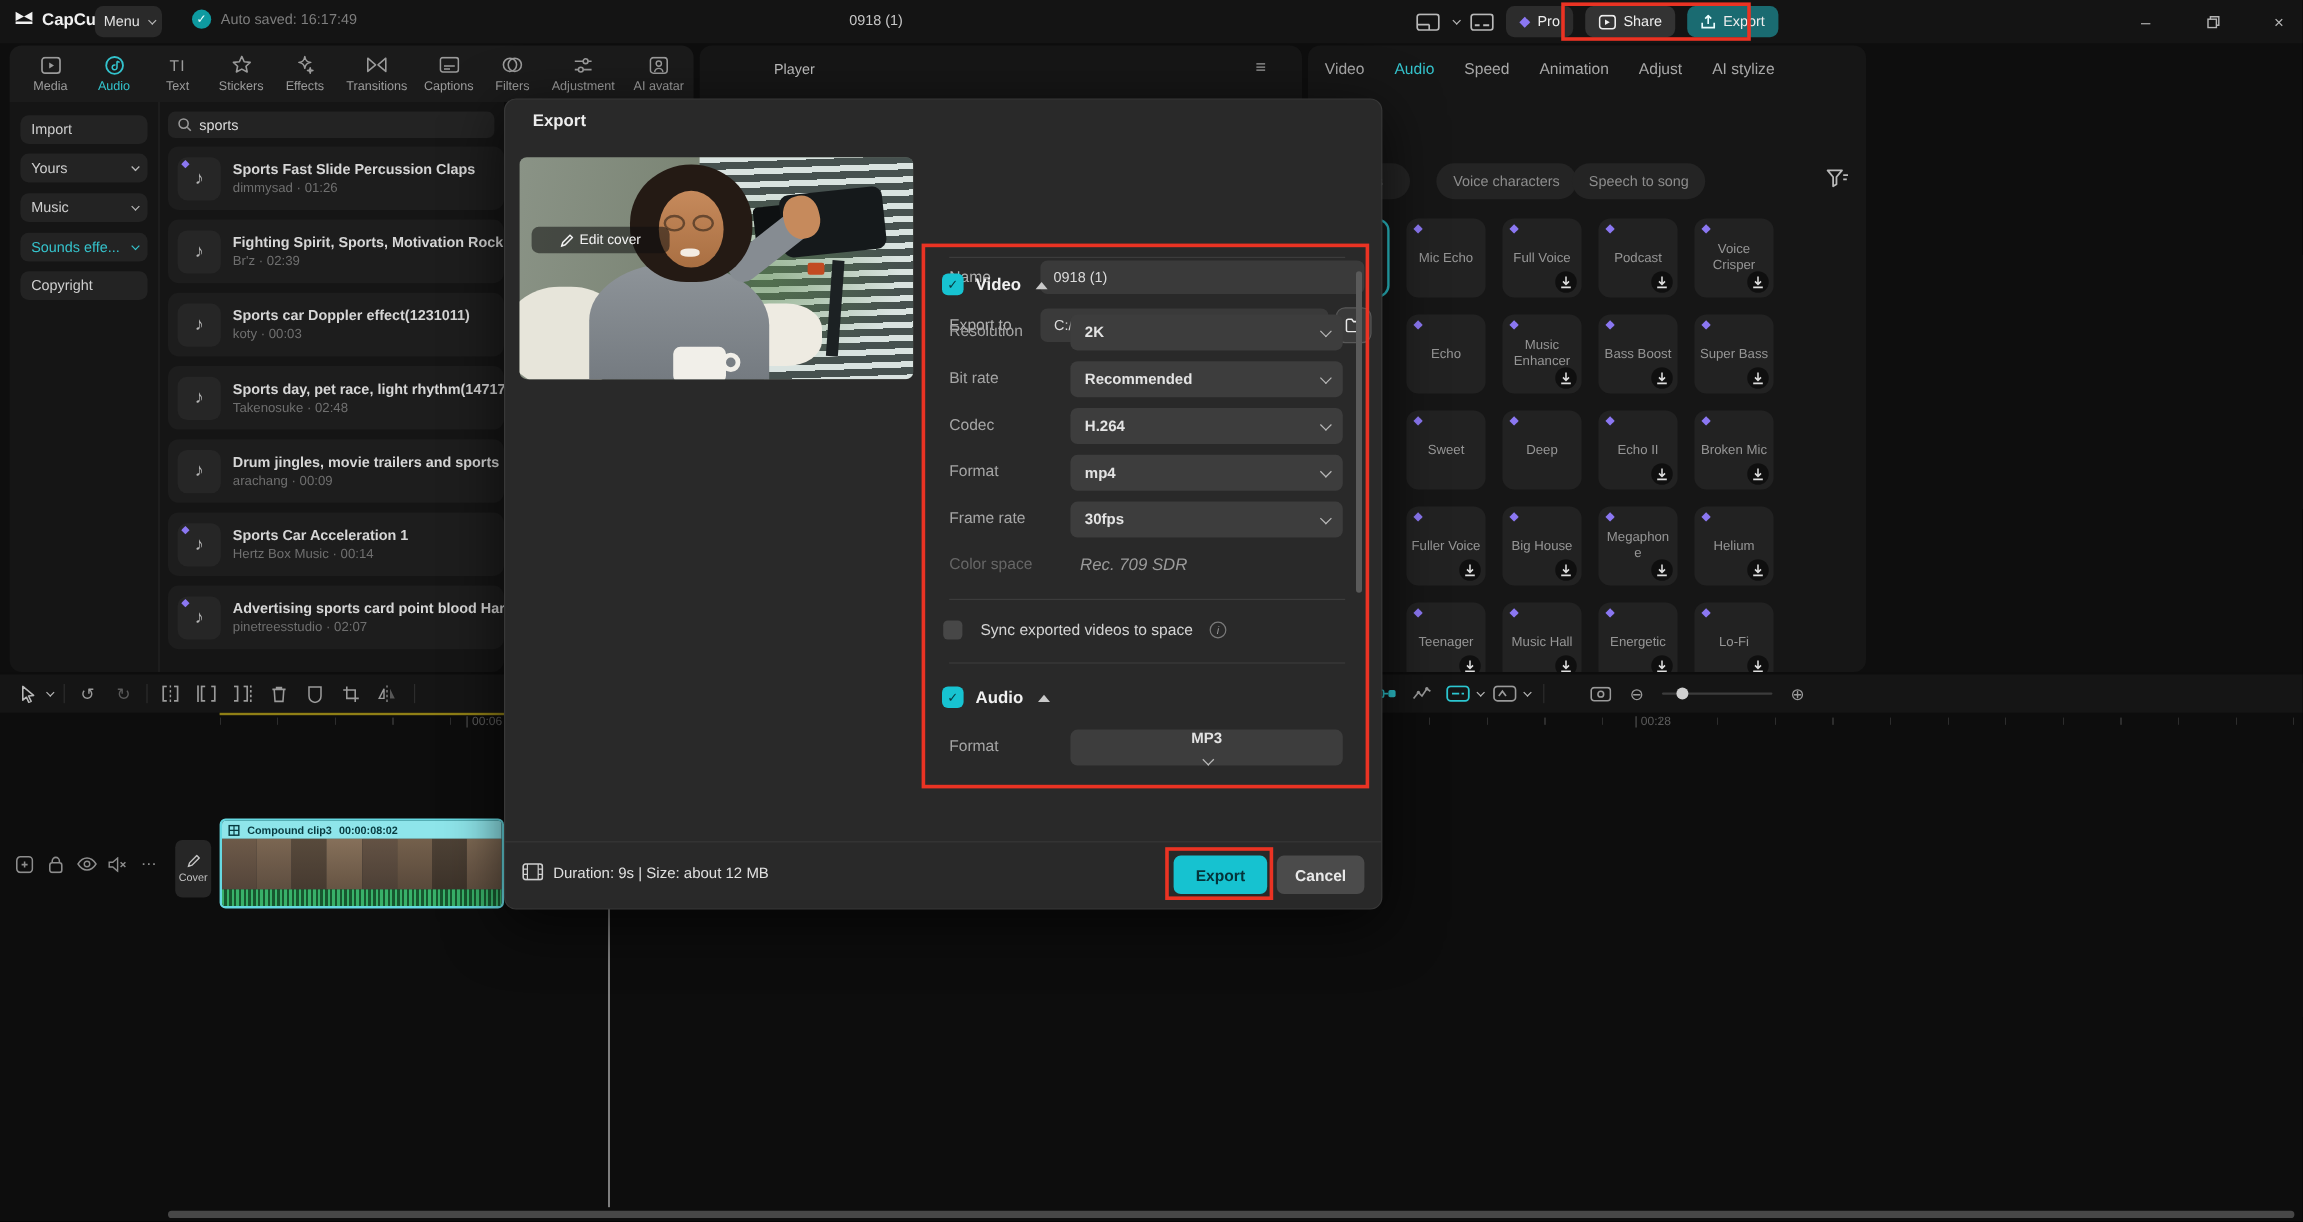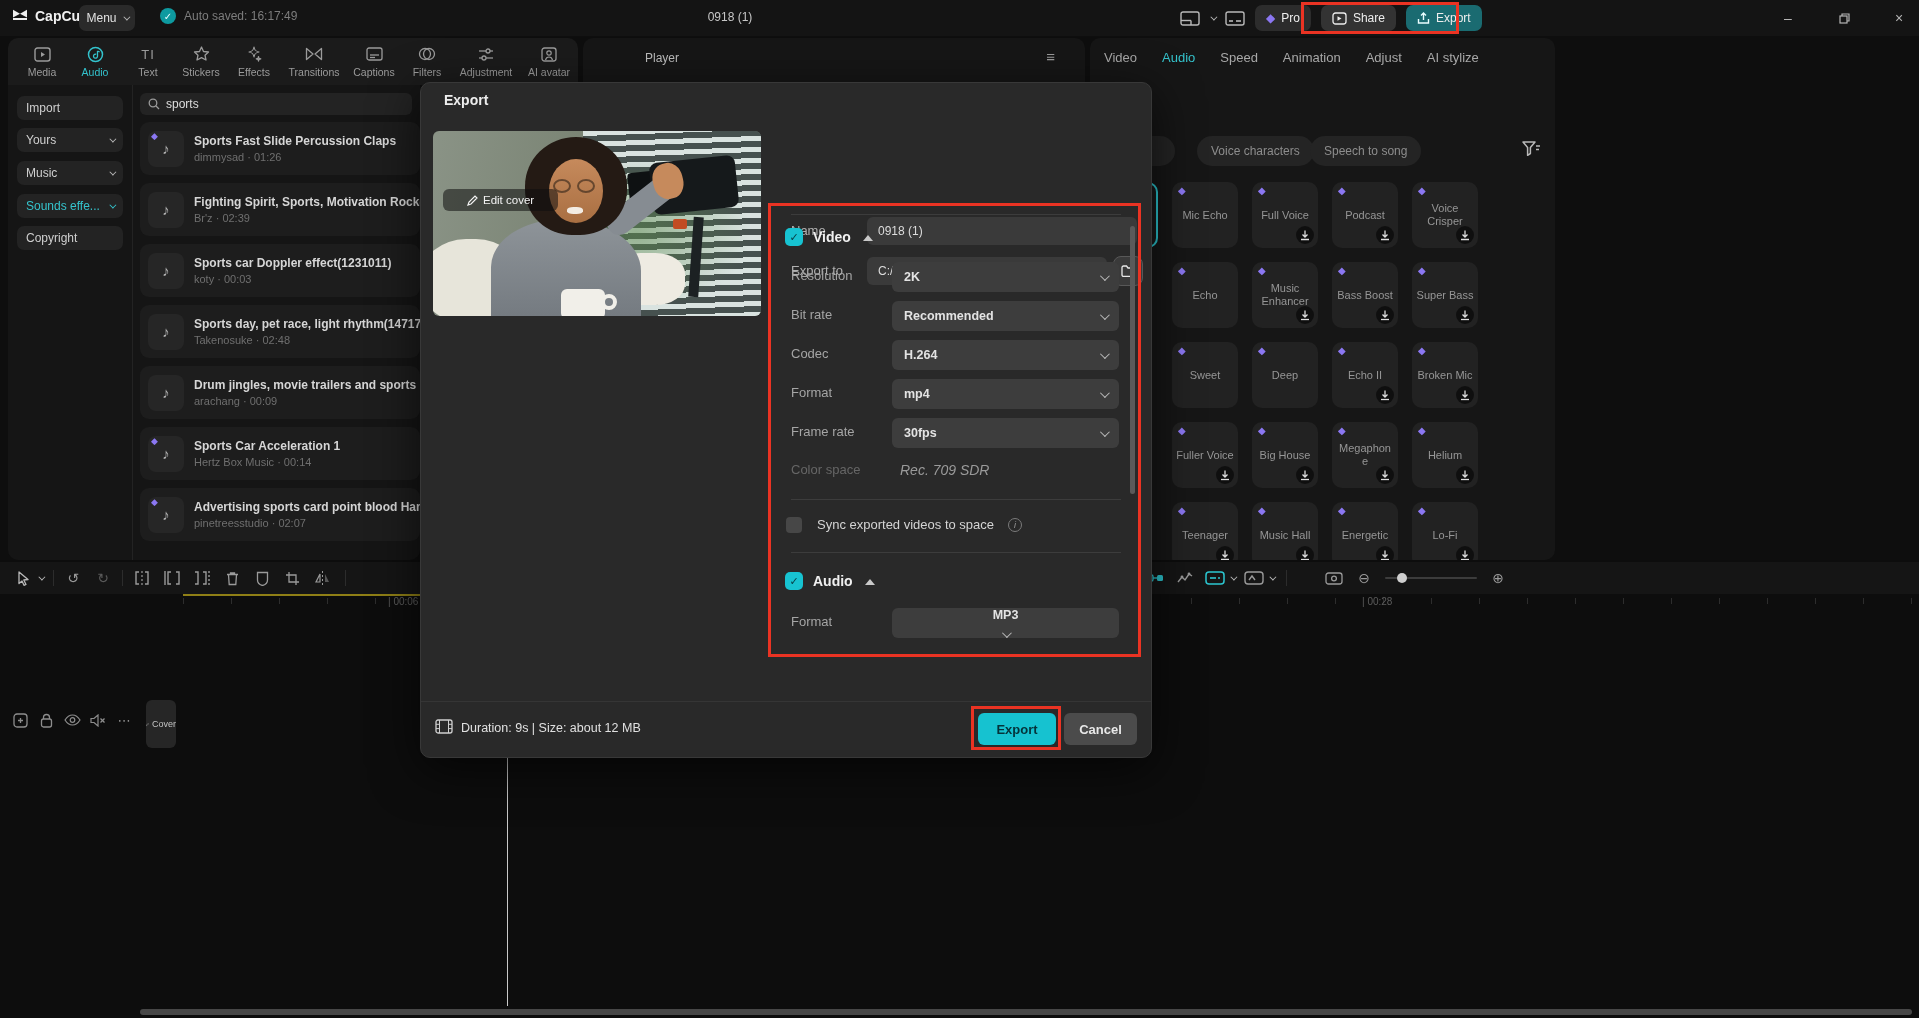--- a/index.html
+++ b/index.html
@@ -65,21 +65,21 @@
   .tl-toolbar { position:absolute; left:0; top:2px; width:1919px; height:32px; background:#151515; display:flex; align-items:center; }
   .tli { width:30px; height:24px; display:flex; align-items:center; justify-content:center; color:#9a9a9a; font-size:14px; }
   .tli.teal { color:#2cc7d1; }
   .tsep { width:1px; height:16px; background:#2c2c2c; margin:0 4px; }
   .ruler { position:absolute; left:183px; top:38px; width:1736px; height:6px; background:repeating-linear-gradient(90deg,#2d2d2d 0 1px,transparent 1px 48px); }
   .rlabel { position:absolute; top:36px; font-size:10px; color:#5c5c5c; }
   .range-line { position:absolute; left:183px; top:34px; width:237px; height:2px; background:#8f7f16; }
   .playhead { position:absolute; left:507px; top:34px; width:1px; height:412px; background:#c9c9c9; }
   .ph-cap { position:absolute; left:502px; top:32px; width:11px; height:5px; background:#e4e4e4; border-radius:2px; }
   .trk-ic { position:absolute; top:150px; color:#8d8d8d; width:20px; height:20px; display:flex; align-items:center; justify-content:center; font-size:13px; }
-  .cover-btn { position:absolute; left:146px; top:140px; width:30px; height:48px; background:#262626; border-radius:6px; display:flex; flex-direction:row; align-items:center; justify-content:center; gap:3px; color:#c3c3c3; }
+  .cover-btn { position:absolute; left:146px; top:140px; width:30px; height:48px; background:#262626; border-radius:6px; display:flex; flex-direction:column; align-items:center; justify-content:center; gap:3px; color:#c3c3c3; }
   .cover-btn span { font-size:9px; }
   .clip { position:absolute; left:183px; top:122px; width:237px; height:75px; border:2px solid #66d9e2; border-radius:5px; overflow:hidden; background:#222; }
   .clip-head { height:15px; background:#8ee5ea; color:#083b40; font-size:9px; font-weight:bold; display:flex; align-items:center; gap:6px; padding:0 5px; white-space:nowrap; }
   .clip-thumbs { height:42px; display:flex; }
   .clip-thumbs div { flex:1; }
   .clip-wave { height:14px; background:repeating-linear-gradient(90deg,#38b169 0 2px,#17572f 2px 4px); }
   .hscroll { position:absolute; left:140px; top:449px; width:1772px; height:6px; background:#474747; border-radius:3px; }
 
   
   .dialog { position:absolute; left:420px; top:82px; width:732px; height:676px; background:#292929; border:1px solid #383838; border-radius:10px; box-shadow:0 12px 48px rgba(0,0,0,.65); z-index:40; }
@@ -750,20 +750,42 @@
       </span>
     <span class="trk-ic" style="left:114px;">⋯</span>
 
     <div class="cover-btn">
       <svg width="11" height="11" viewBox="0 0 11 11">
           <path d="M1 10 L2 7 L8 1 L10 3 L4 9 Z" fill="none" stroke="#c3c3c3" stroke-width="1.2"></path>
         </svg>
       <span>Cover</span>
     </div>
 
+    <div class="clip">
+      <div class="clip-head">
+        <svg width="10" height="10" viewBox="0 0 10 10">
+            <rect x="1" y="1" width="8" height="8" fill="none" stroke="#083b40" stroke-width="1.2"></rect>
+            <line x1="1" y1="5" x2="9" y2="5" stroke="#083b40" stroke-width="1"></line>
+            <line x1="5" y1="1" x2="5" y2="9" stroke="#083b40" stroke-width="1"></line>
+          </svg>
+        <span>Compound clip3</span>
+        <span>00:00:08:02</span>
+      </div>
+      <div class="clip-thumbs">
+        <div style="background:linear-gradient(#6d5a49,#54453a);"></div>
+        <div style="background:linear-gradient(#7b6652,#5e4e40);"></div>
+        <div style="background:linear-gradient(#584a3c,#463a30);"></div>
+        <div style="background:linear-gradient(#86705a,#665443);"></div>
+        <div style="background:linear-gradient(#635244,#4d4036);"></div>
+        <div style="background:linear-gradient(#74604c,#59493b);"></div>
+        <div style="background:linear-gradient(#4e4236,#3d332a);"></div>
+        <div style="background:linear-gradient(#7e6954,#604f40);"></div>
+      </div>
+      <div class="clip-wave"></div>
+    </div>
 
     <div class="hscroll"></div>
   </div>
 
   <div class="dialog">
     <div class="dlg-title">Export</div>
 
     <div class="cover">
       <div class="cov-blinds"></div>
       <div class="cov-green"></div>

